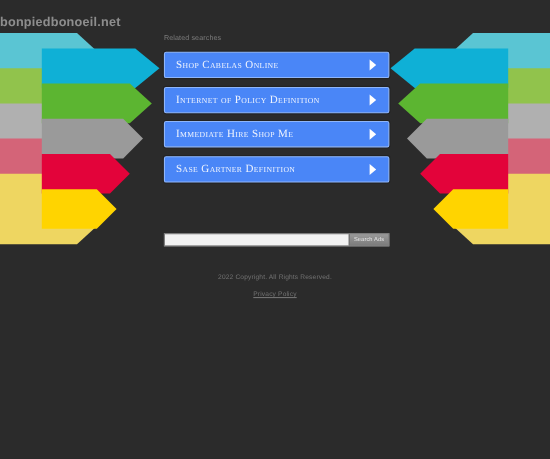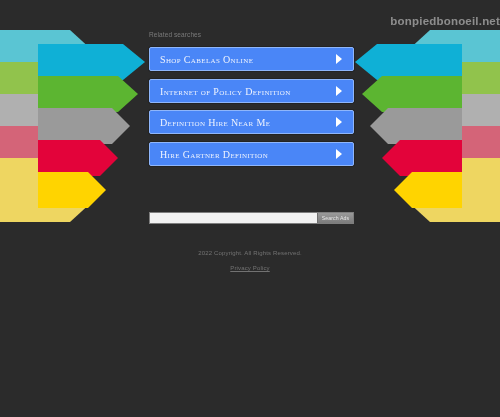--- a/index.html
+++ b/index.html
@@ -36,21 +36,21 @@
     pointer-events: none;
   }
   .deco-svg { display: block; }
 
   
   .title-wrap {
     position: absolute;
     left: 0;
     top: 11px;
     width: 500px;
-    text-align: right;
+    text-align: left;
     z-index: 5;
   }
   .site-title {
     display: inline-block;
     font-family: "Liberation Sans", sans-serif;
     font-size: 11.5px;
     font-weight: 700;
     letter-spacing: .2px;
     color: #c9c9c9;
     opacity: .62;
@@ -250,30 +250,30 @@
     <a class="link-row" href="#">
       <span class="lbl">Internet of Policy Definition</span>
       <span class="chev">
         <svg width="10" height="12" viewBox="0 0 10 12">
             <polygon points="2,1 8,6 2,11" fill="#ffffff"></polygon>
           </svg>
       </span>
     </a>
 
     <a class="link-row" href="#">
-      <span class="lbl">Definition Hire Near Me</span>
-      <span class="chev">
-        <svg width="10" height="12" viewBox="0 0 10 12">
-            <polygon points="2,1 8,6 2,11" fill="#ffffff"></polygon>
-          </svg>
-      </span>
-    </a>
-
-    <a class="link-row" href="#">
-      <span class="lbl">Hire Gartner Definition</span>
+      <span class="lbl">Immediate Hire Shop Me</span>
+      <span class="chev">
+        <svg width="10" height="12" viewBox="0 0 10 12">
+            <polygon points="2,1 8,6 2,11" fill="#ffffff"></polygon>
+          </svg>
+      </span>
+    </a>
+
+    <a class="link-row" href="#">
+      <span class="lbl">Sase Gartner Definition</span>
       <span class="chev">
         <svg width="10" height="12" viewBox="0 0 10 12">
             <polygon points="2,1 8,6 2,11" fill="#ffffff"></polygon>
           </svg>
       </span>
     </a>
 
 
   </div>
 

